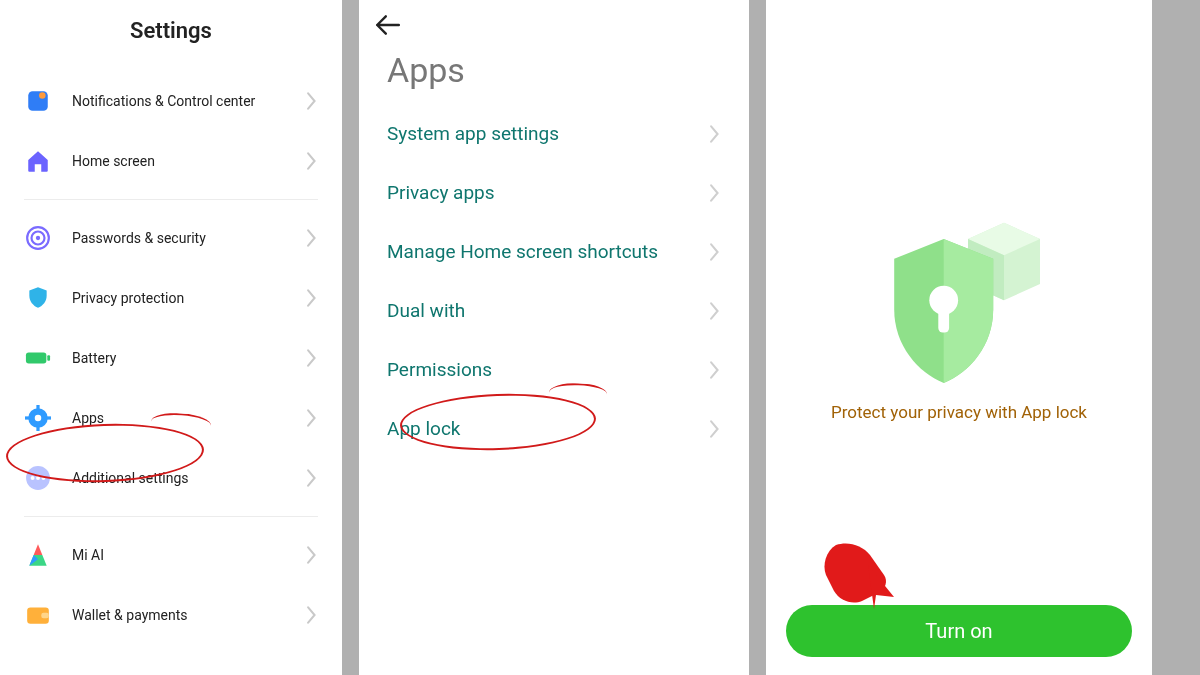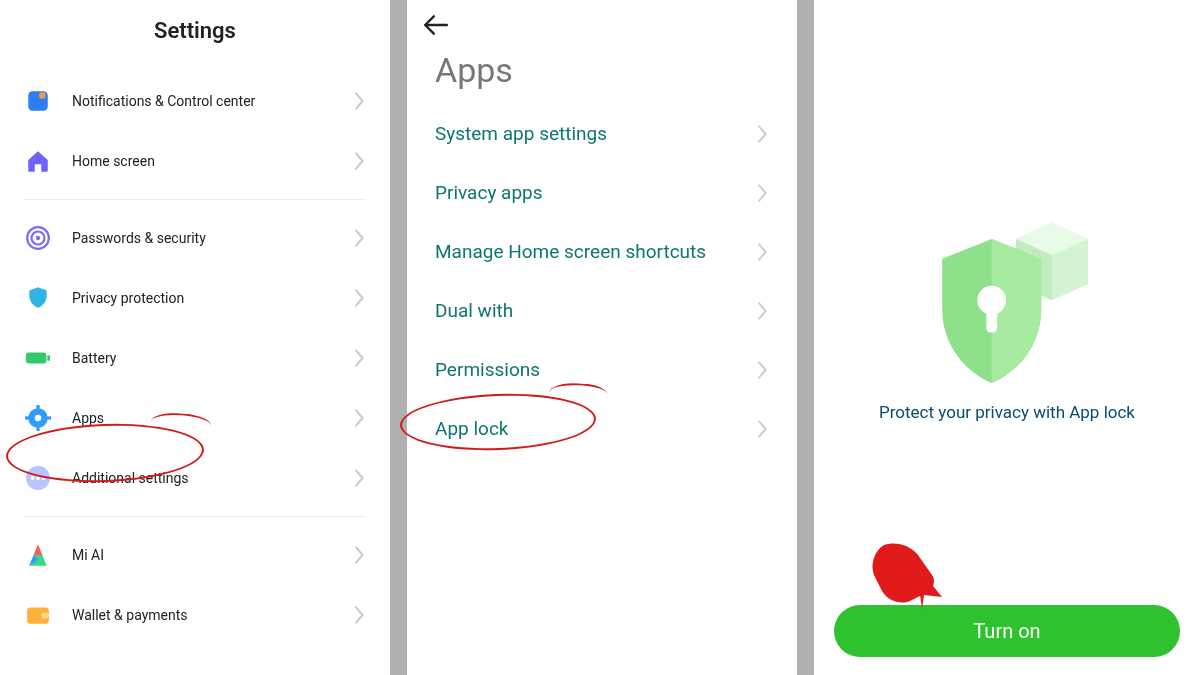--- a/index.html
+++ b/index.html
@@ -10,21 +10,21 @@
     font-family: -apple-system, BlinkMacSystemFont, "Segoe UI", Roboto, Arial, sans-serif;
     background: #b0b0b0;
     overflow: hidden;
   }
   .panel {
     background: #fff;
     height: 675px;
     overflow: hidden;
     position: relative;
   }
-  .panel-1 { width: 390px; }
+  .panel-1 { width: 342px; }
   .gap { width: 17px; background:#b0b0b0; }
   .panel-2 { width: 390px; }
   .panel-3 { width: 386px; }
 
   
   .p1-title {
     text-align: center;
     font-size: 22px;
     font-weight: 600;
     color: #222;
@@ -88,21 +88,21 @@
   .row2 .label { flex:1; font-size:19px; color:#0f766e; }
   .row2 .chev { color:#cfcfcf; }
 
   
   .p3-wrap { height:100%; display:flex; flex-direction:column; }
   .shield-area {
     flex:1; display:flex; flex-direction:column; align-items:center; justify-content:center;
     padding-top:30px;
   }
   .shield-svg { width:180px; height:190px; }
-  .p3-caption { color:#0c4a6e; font-size:17px; margin-top:14px; }
+  .p3-caption { color:#a16207; font-size:17px; margin-top:14px; }
   .p3-bottom { padding: 16px 20px 18px; position:relative; }
   .turnon-btn {
     background:#2ec22e;
     color:#fff;
     font-size:20px;
     text-align:center;
     border-radius:28px;
     padding:14px 0;
     cursor:pointer;
   }

